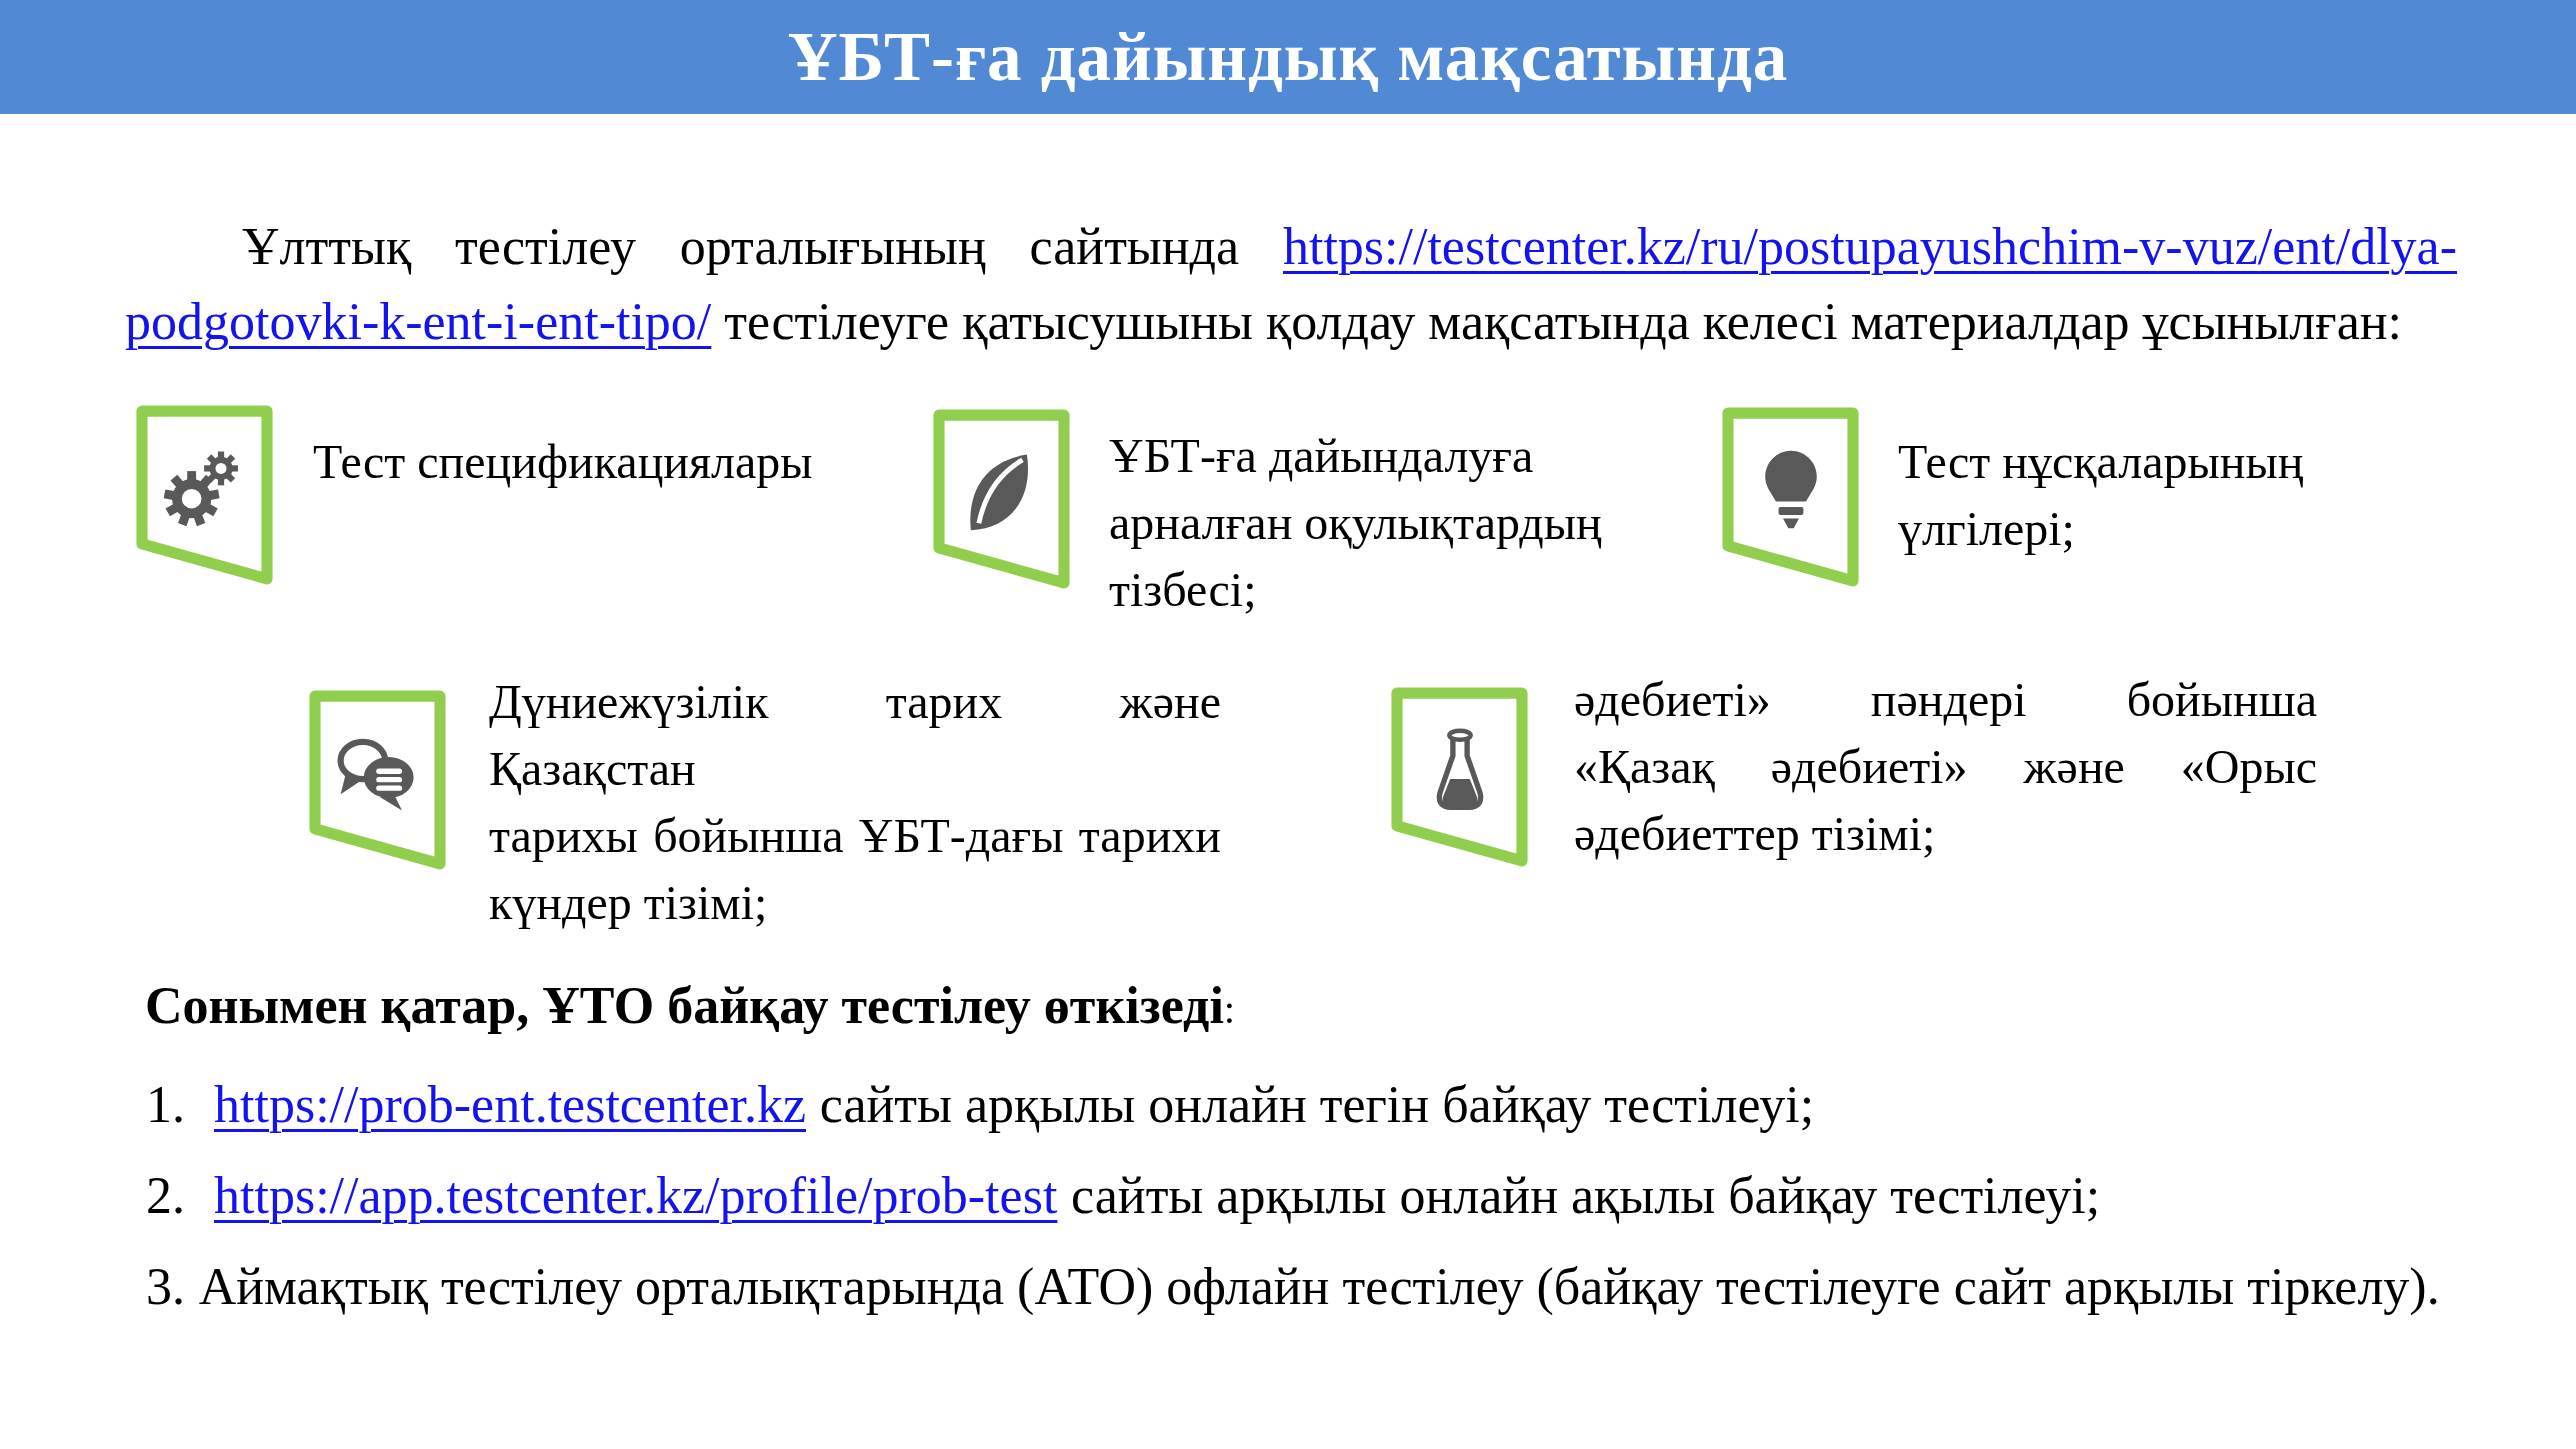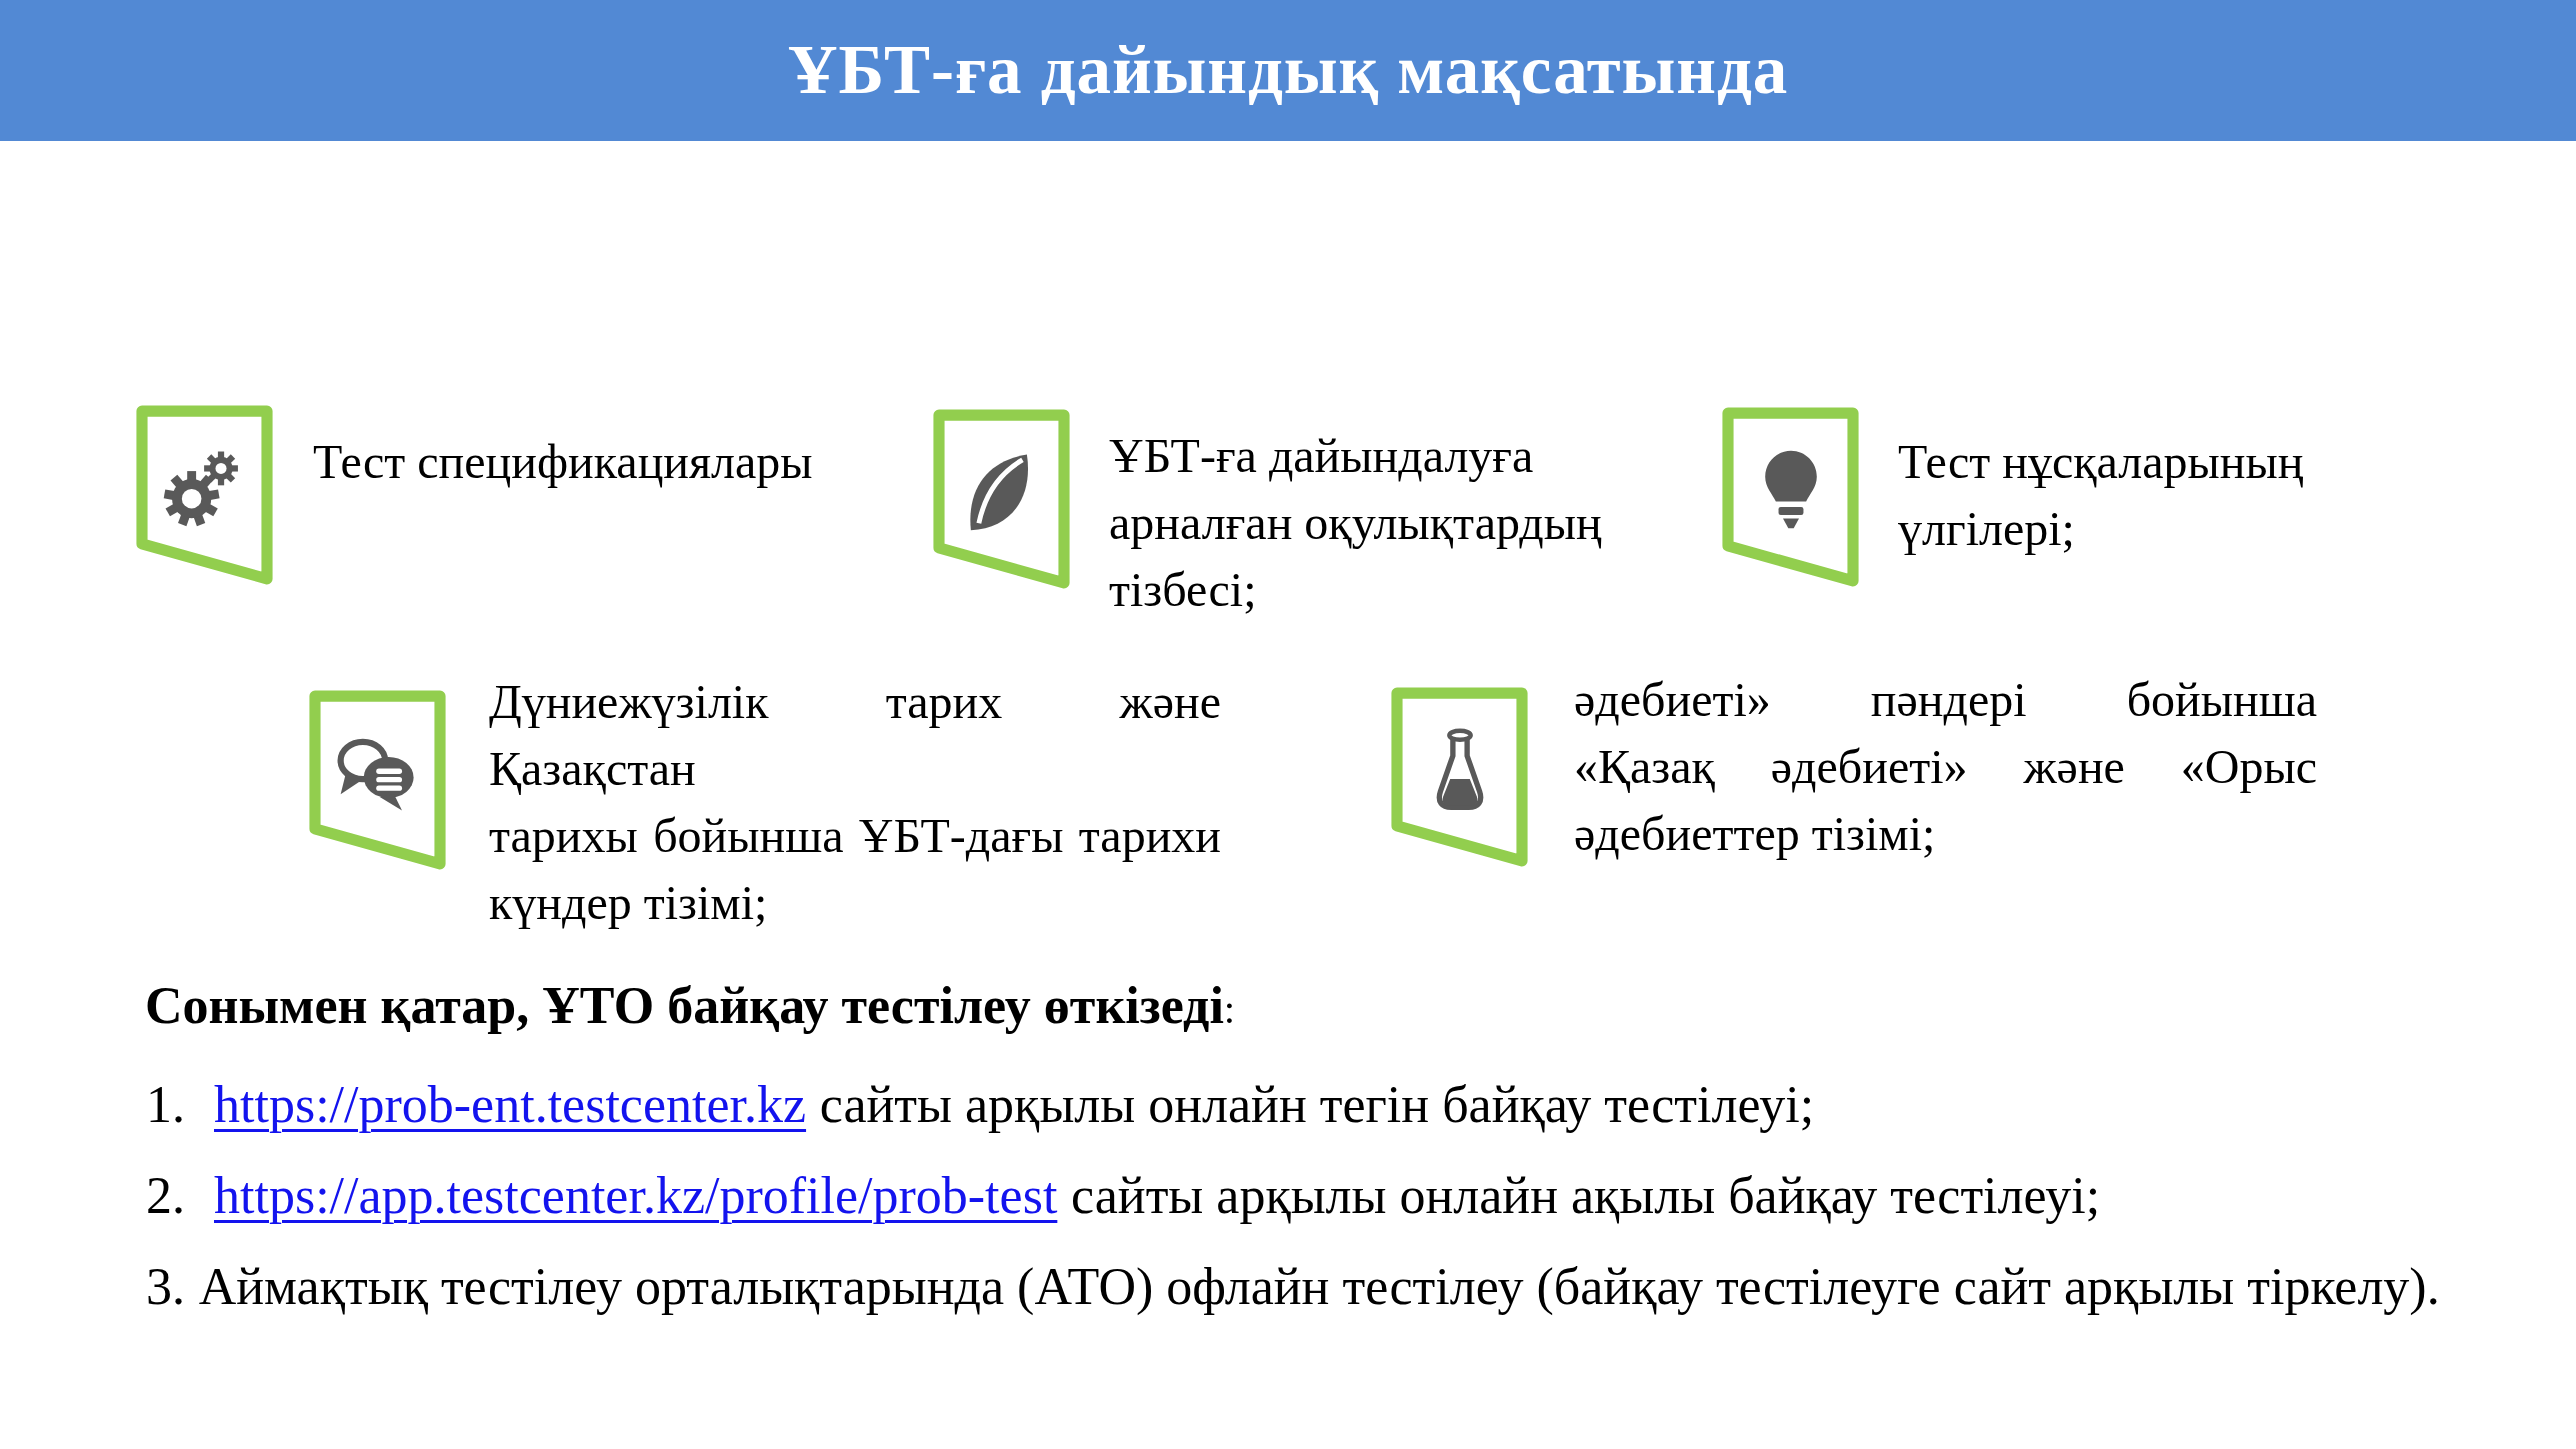--- a/index.html
+++ b/index.html
@@ -16,21 +16,21 @@
     font-family:"Liberation Serif","DejaVu Serif",serif;
     color:var(--text-black);
   }
   .canvas{
     position:relative;width:2576px;height:1449px;
     background:#ffffff;overflow:hidden;
   }
 
   
   .title-bar{
-    position:absolute;left:0;top:0;width:2576px;height:141px;
+    position:absolute;left:0;top:0;width:2576px;height:114px;
     background:var(--accent-blue);
     display:flex;align-items:center;justify-content:center;
   }
   .title-bar h1{
     margin:0;font-size:69px;font-weight:bold;color:#ffffff;
     letter-spacing:0.9px;
   }
 
   
   .intro{
@@ -97,20 +97,21 @@
 </style>
 </head>
 <body>
 
 <div class="canvas">
 
   <div class="title-bar">
     <h1>ҰБТ-ға дайындық мақсатында</h1>
   </div>
 
+  <p class="intro"><span>Ұлттық тестілеу орталығының сайтында </span><a class="hyperlink">https://testcenter.kz/ru/postupayushchim-v-vuz/ent/dlya-podgotovki-k-ent-i-ent-tipo/</a><span> тестілеуге қатысушыны қолдау мақсатында келесі материалдар ұсынылған:</span></p>
 
   <div id="cards-grid">
       <div class="card card-0">
         <div class="pennant">
           <svg class="pennant-svg" viewBox="0 0 160 210" width="137" height="180">
     <polygon points="7,7 153,7 153,203 7,162" fill="#ffffff" stroke="var(--accent-green)" stroke-width="13" stroke-linejoin="round"></polygon>
   </svg>
           <svg viewBox="0 0 100 100" class="card-icon">
       <g fill="var(--icon-gray)">
         <g transform="translate(68,28)">

